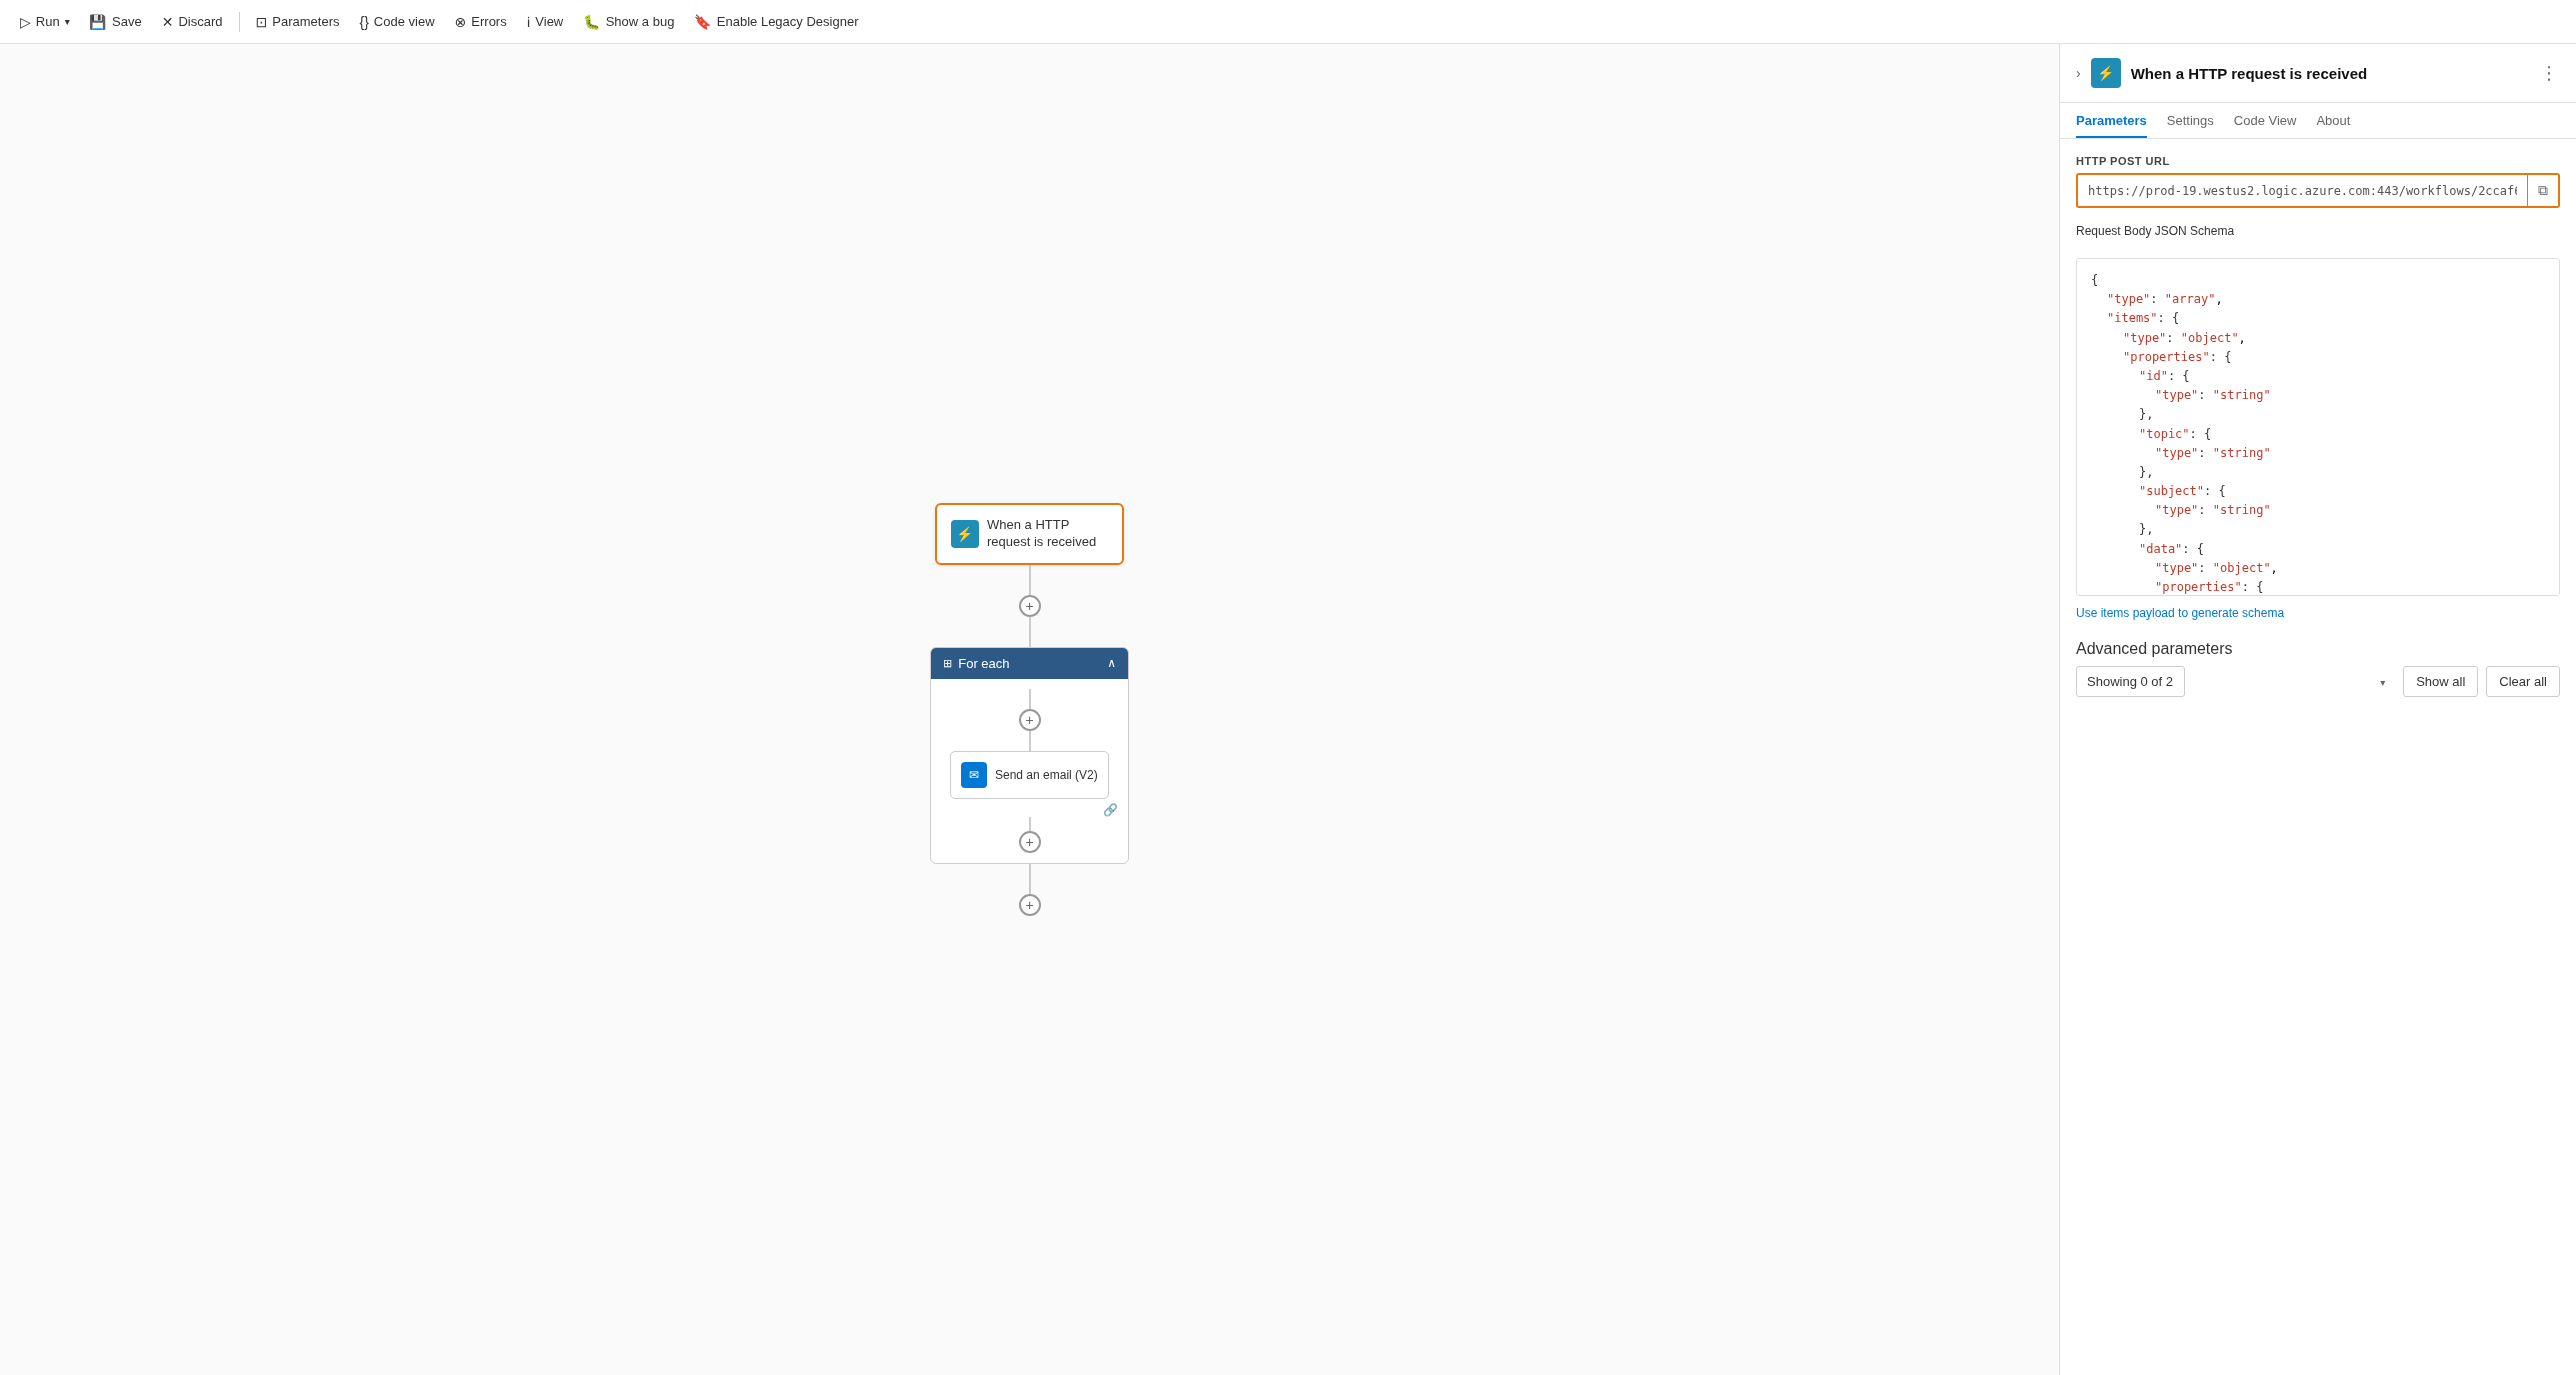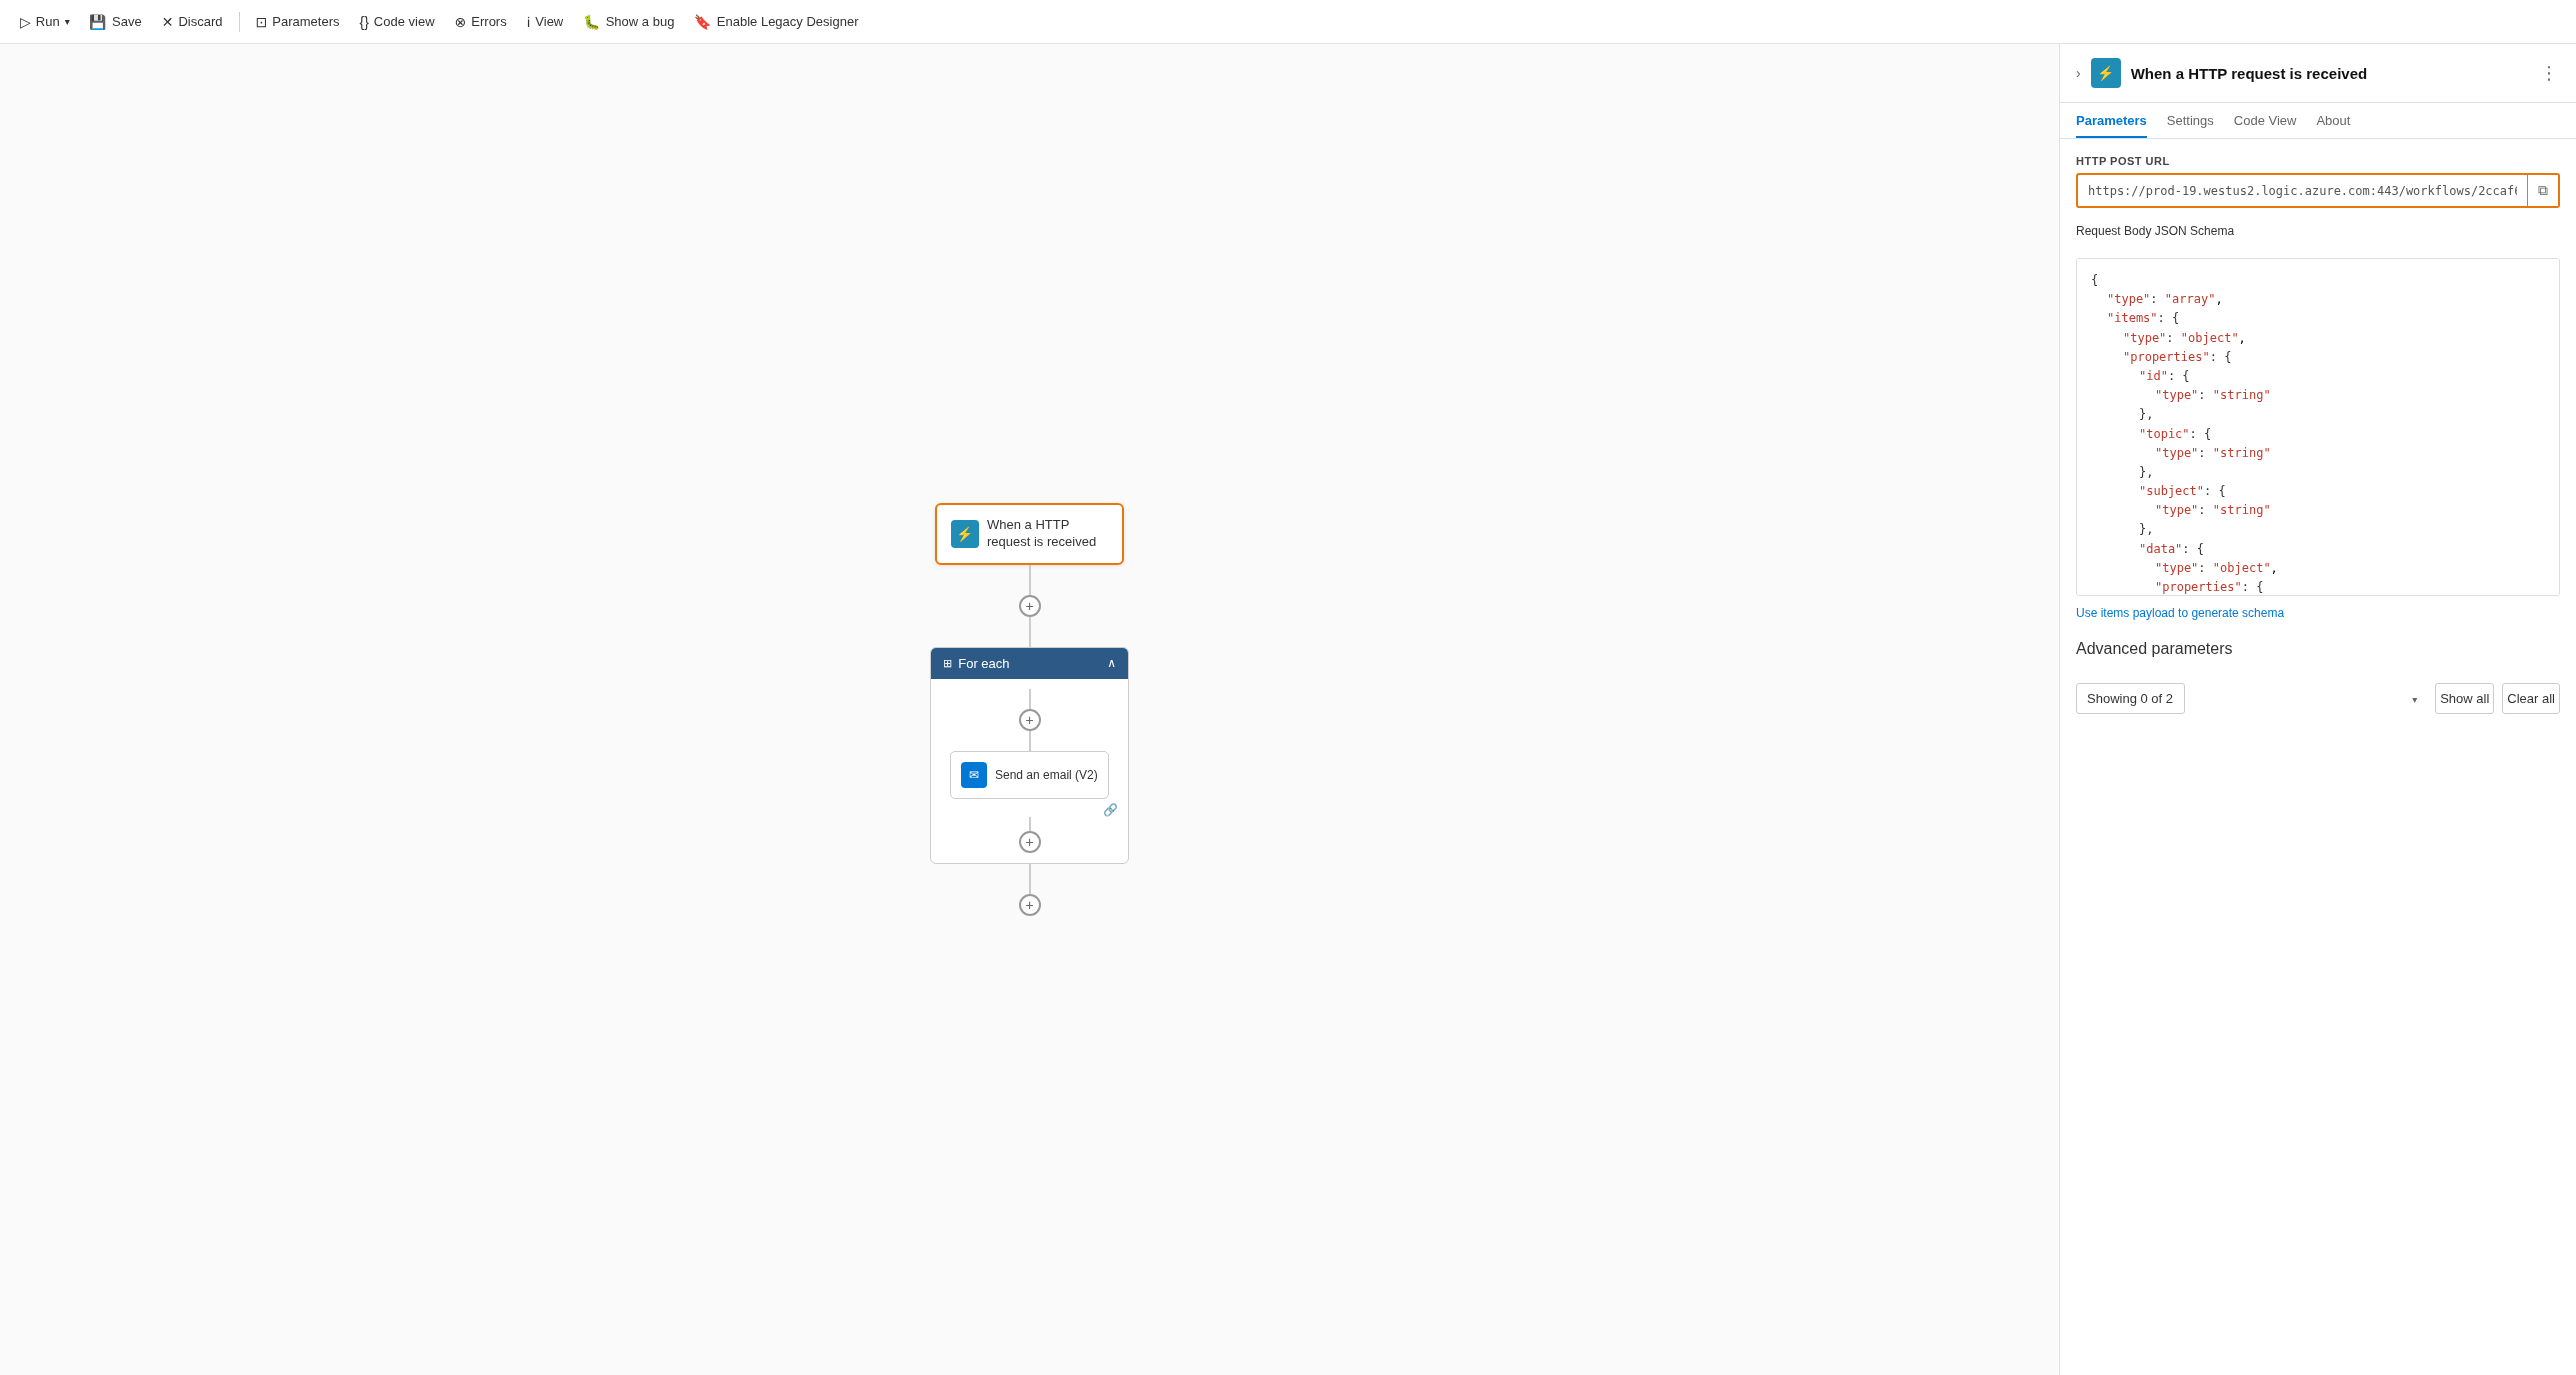--- a/index.html
+++ b/index.html
@@ -162,38 +162,38 @@
     .json-brace { color: #333; }
 
     .schema-link {
       color: #0078d4; font-size: 12px; cursor: pointer;
       margin-top: 10px; display: inline-block;
     }
 
     
     .advanced-section { margin-top: 20px; }
     .advanced-label { font-size: 16px; color: #333; margin-bottom: 8px; }
-    .advanced-row { display: flex; align-items: flex-end; gap: 8px; }
+    .advanced-row { display: flex; align-items: flex-start; gap: 8px; }
     .advanced-dropdown {
       flex: 1; padding: 7px 10px; border: 1px solid #ccc;
       border-radius: 3px; font-size: 13px; background: #fff;
       appearance: none; cursor: pointer; color: #333;
     }
     .dropdown-wrapper {
       flex: 1; position: relative;
     }
     .dropdown-arrow {
       position: absolute; right: 10px; top: 50%;
       transform: translateY(-50%); pointer-events: none;
       color: #666; font-size: 10px;
     }
     .show-all-btn, .clear-all-btn {
-      padding: 7px 4px; border: 1px solid #ccc;
+      padding: 7px 12px; border: 1px solid #ccc;
       border-radius: 3px; background: #fff; font-size: 13px;
-      cursor: pointer; color: #333; white-space: nowrap; margin-top: 17px;
+      cursor: pointer; color: #333; white-space: nowrap;
     }
   </style>
 </head>
 <body>
 
 <div id="toolbar">
   <button class="toolbar-btn">
     <span class="icon">▷</span>
     <span>Run</span>
     <span style="font-size:10px;">▾</span>

